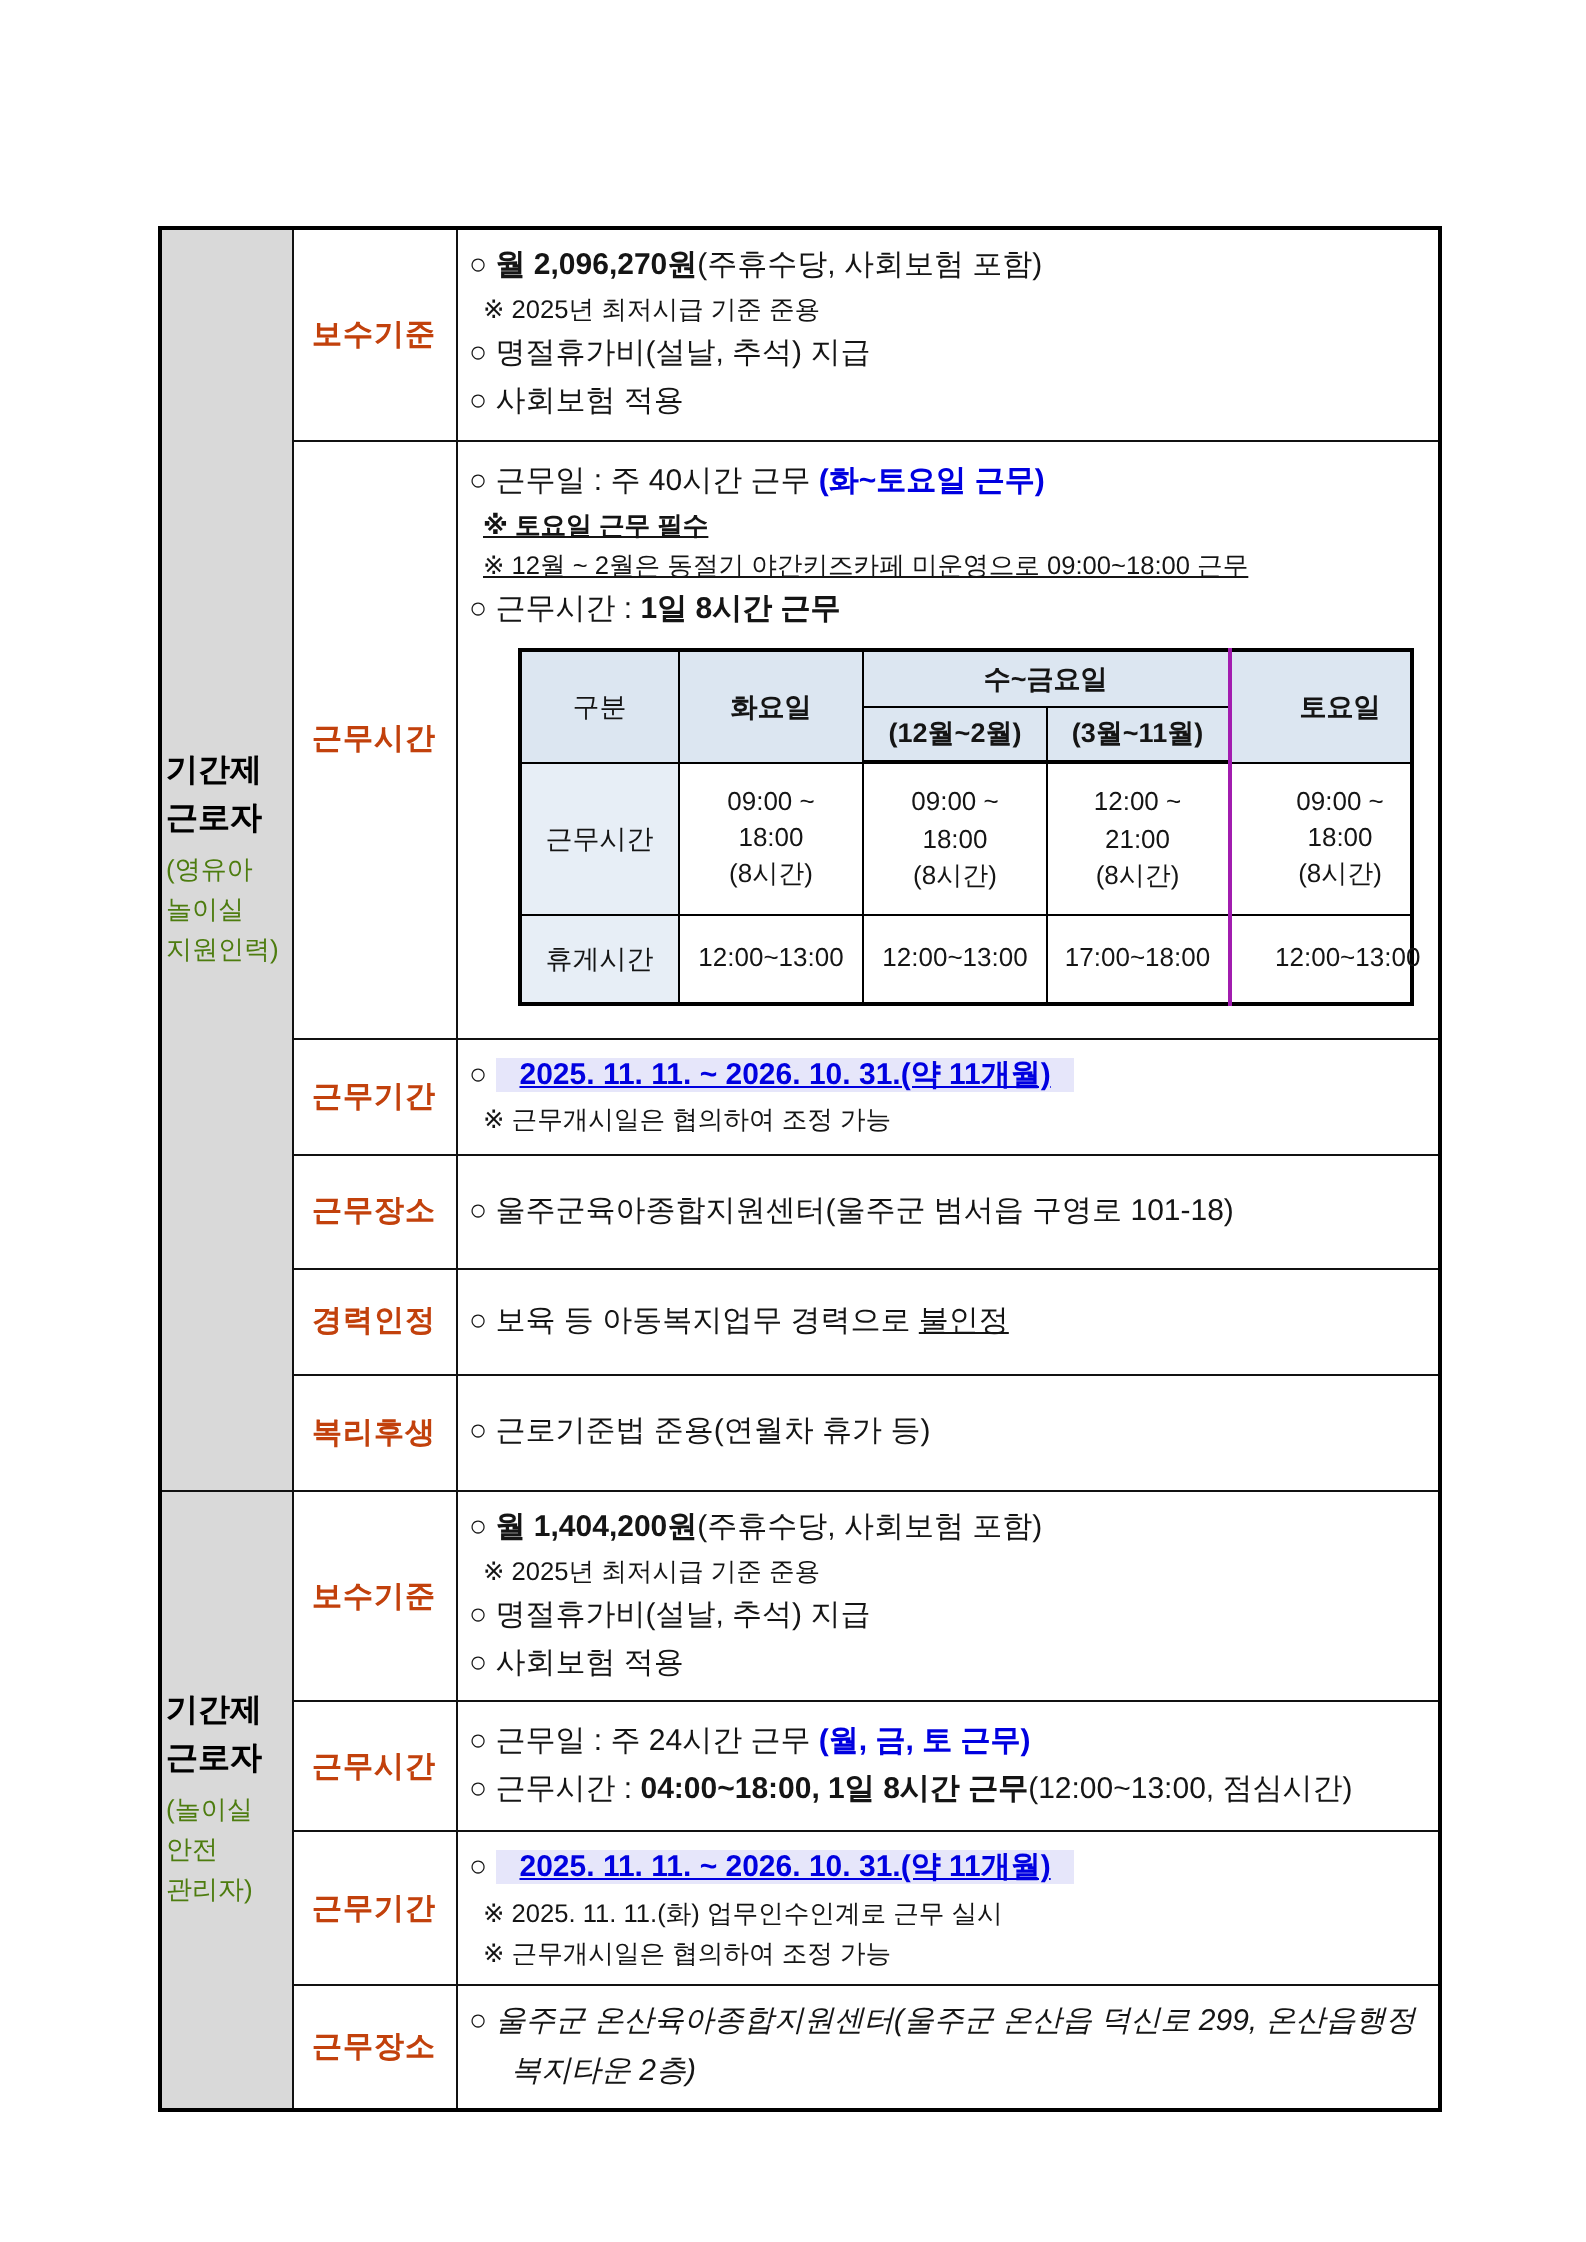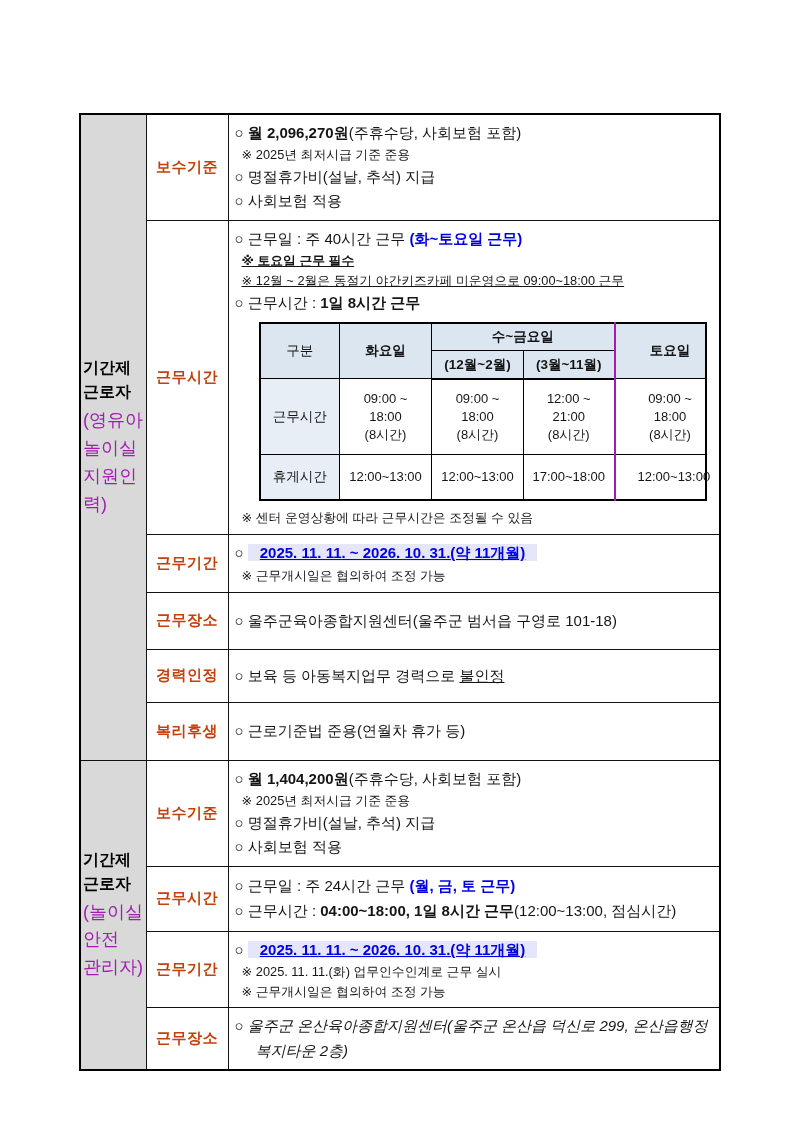--- a/index.html
+++ b/index.html
@@ -12,21 +12,21 @@
 
   table.outer {
     position:absolute; left:79px; top:113px; width:640px;
     border-collapse:collapse; table-layout:fixed;
     border:2px solid #000;
   }
   table.outer > tbody > tr > td { border:1.5px solid #111; vertical-align:middle; }
 
   .seclabel { background:var(--section_bg); text-align:left; padding:0 2px; }
   .sec-title { font-weight:bold; font-size:16px; line-height:1.5; white-space:pre-line; color:#000; }
-  .sec-sub   { font-size:18px; line-height:1.55; white-space:pre-line; margin-top:3px; color:#a21caf; }
+  .sec-sub   { font-size:13px; line-height:1.55; white-space:pre-line; margin-top:3px; color:#4d7c0f; }
 
   .rowlabel { font-weight:bold; font-size:15px; text-align:center; color:#c2410c; letter-spacing:0.5px; }
 
   .content { padding:6px 8px 6px 6px; font-size:15px; line-height:1.6; }
   .line { line-height:1.62; }
   .note { font-size:12.8px; line-height:1.55; margin-left:7px; }
   .b { font-weight:bold; }
   .blue { color:var(--blue); font-weight:bold; }
   .ul { text-decoration:underline; }
   .note-bold-ul { font-weight:bold; text-decoration:underline; }
@@ -123,21 +123,20 @@
               <tr style="height:45px">
                 <td class="lbl">휴게시간</td>
                 <td>12:00~13:00</td>
                 <td>12:00~13:00</td>
                 <td>17:00~18:00</td>
                 <td class="satcol">12:00~13:00</td>
               </tr>
             </tbody>
           </table>
 
-          <div class="note">※ 센터 운영상황에 따라 근무시간은 조정될 수 있음</div>
         </td>
       </tr>
       <tr style="height:58px">
         <td class="rowlabel">근무기간</td>
         <td class="content">
           <div class="line"><span>○ </span><span class="date-hl">2025. 11. 11. ~ 2026. 10. 31.(약 11개월)</span></div>
           <div class="note">※ 근무개시일은 협의하여 조정 가능</div>
         </td>
       </tr>
       <tr style="height:57px">

